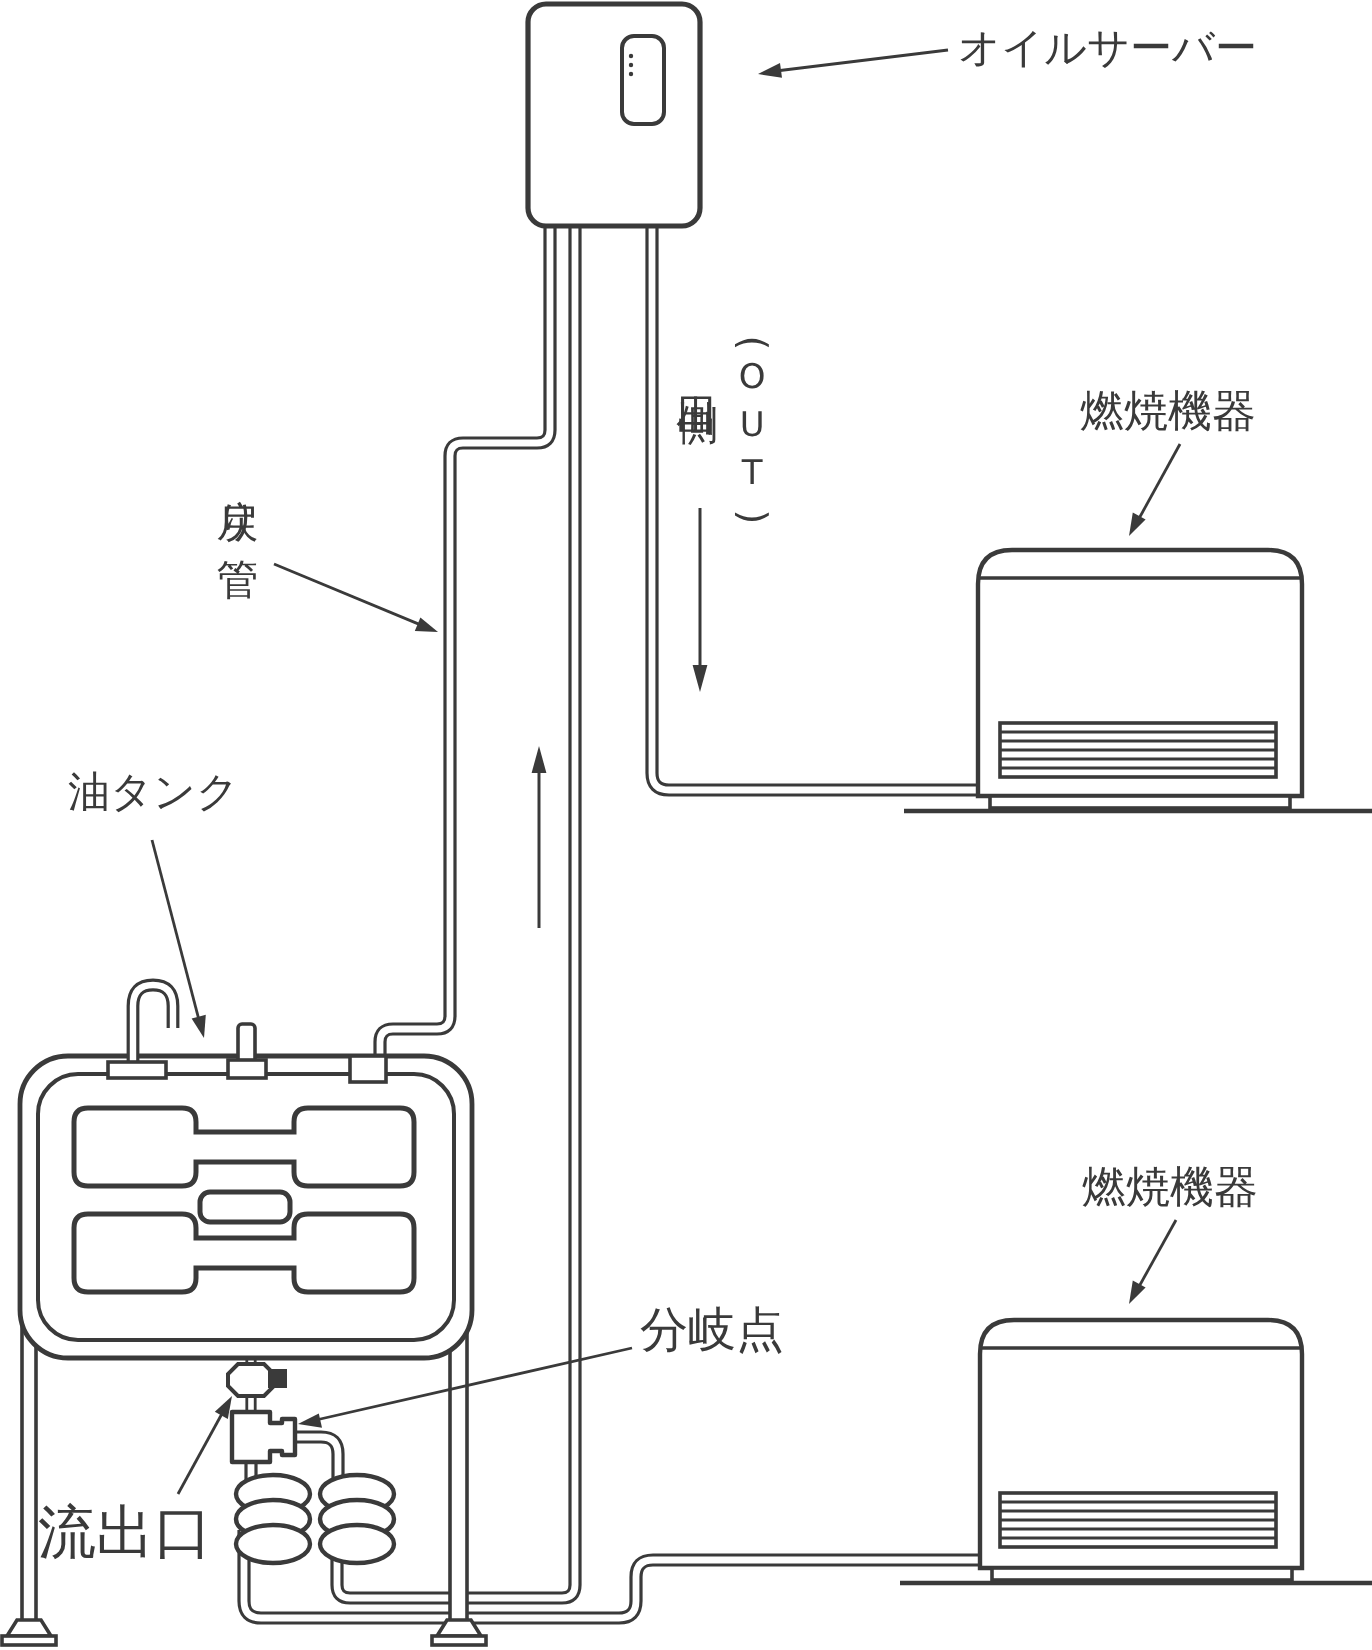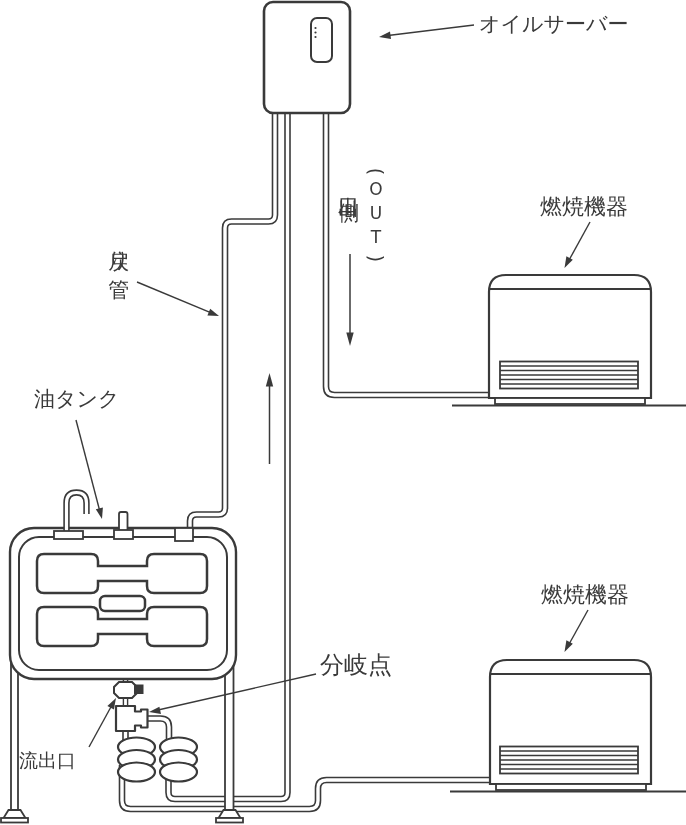--- a/index.html
+++ b/index.html
@@ -186,19 +186,19 @@
 <div class="lbl v-lbl" style="left:106px;top:233px;font-size:21px;">戻り管</div>
 
 <div class="lbl v-lbl" style="left:336px;top:180px;font-size:21px;">出口側</div>
 
 <div class="lbl out-col" style="left:366px;top:165px;font-size:17px;">
   <span class="paren">(</span>
   <span class="letters">OUT</span>
   <span class="paren">)</span>
 </div>
 
-<div class="lbl" style="left:34px;top:387px;font-size:21px;">油タンク</div>
+<div class="lbl" style="left:34px;top:387px;font-size:21px;font-family:Liberation Mono, monospace;">油タンク</div>
 
 <div class="lbl" style="left:320px;top:651px;font-size:24px;">分岐点</div>
 
-<div class="lbl" style="left:19px;top:749px;font-size:19px;">流出口</div>
+<div class="lbl" style="left:19px;top:749px;font-size:29px;">流出口</div>
 
 </div>
 
 </body></html>

